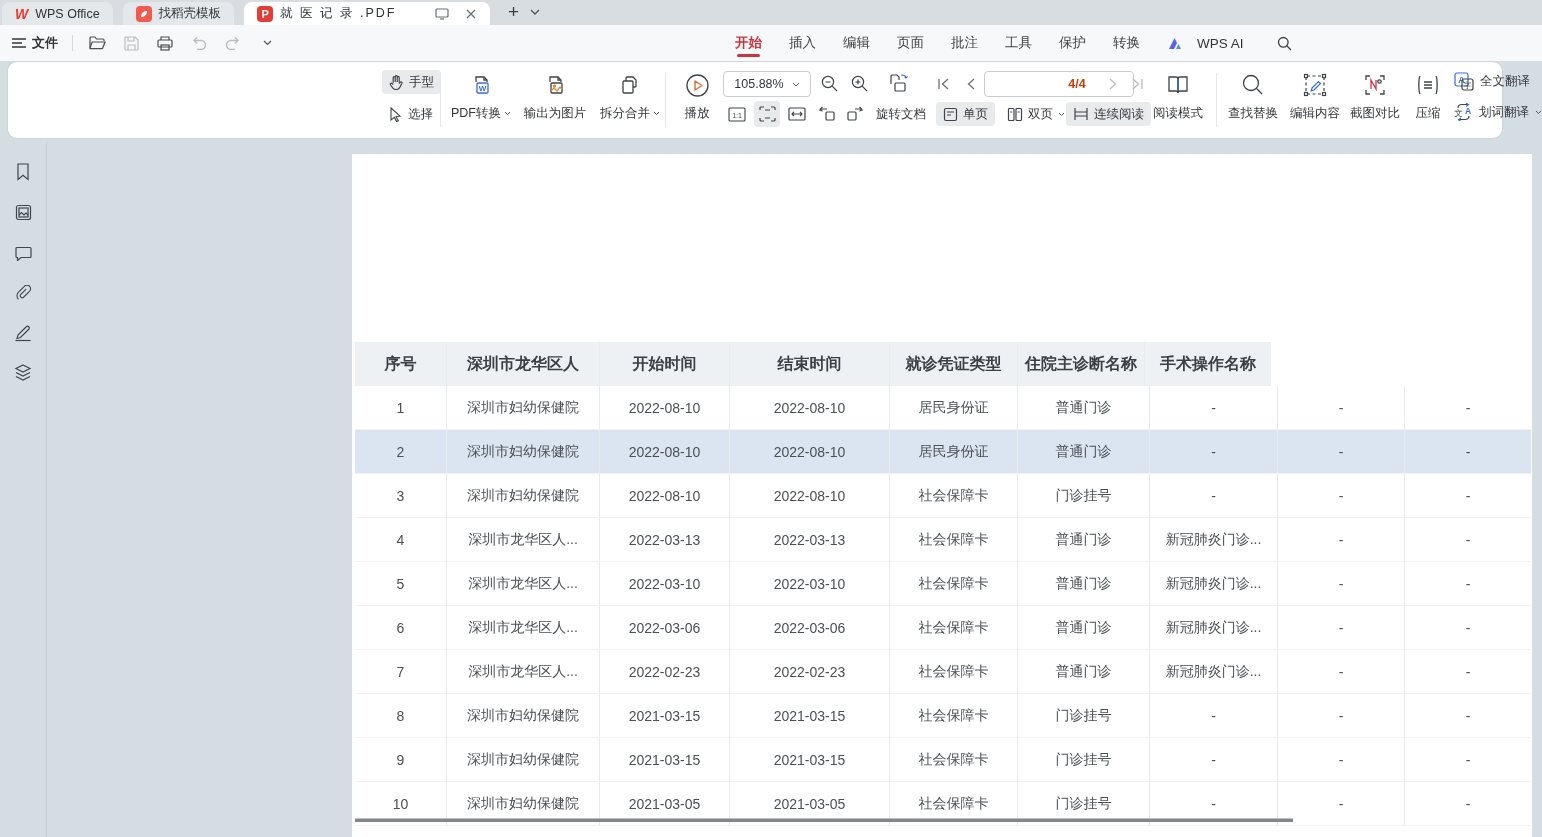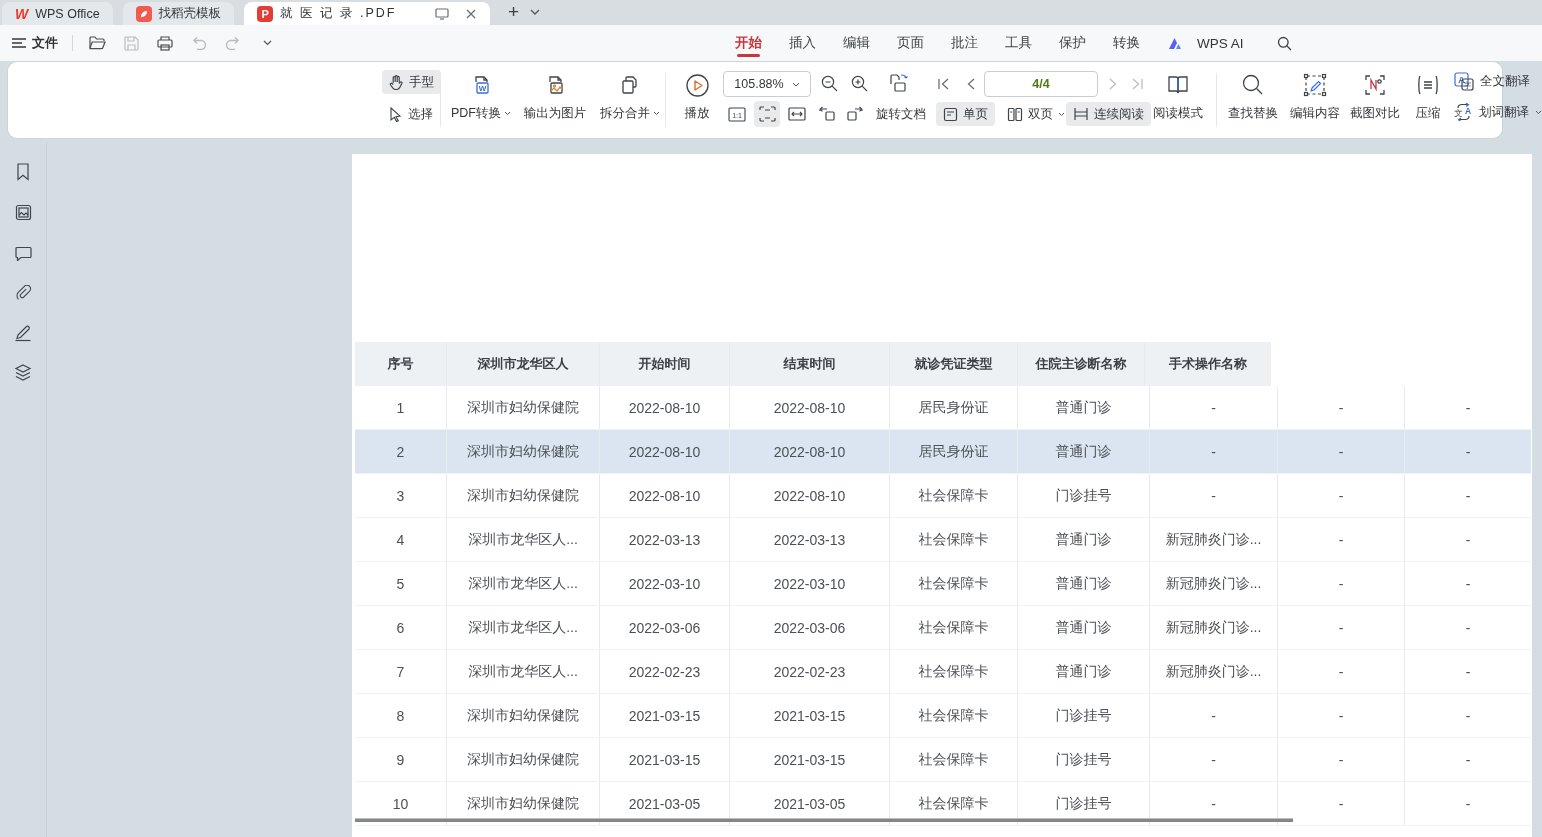--- a/index.html
+++ b/index.html
@@ -49,41 +49,41 @@
   .vgroup .vic{height:30px;display:flex;align-items:center;justify-content:center;margin-bottom:5px;}
   .vlabel{display:flex;align-items:center;justify-content:center;gap:3px;white-space:nowrap;}
   .zoombox{position:absolute;left:715px;top:9px;width:86px;height:24px;border:1px solid #c9cdd1;
            border-radius:4px;display:flex;align-items:center;justify-content:center;gap:8px;
            font-size:12.5px;color:#33373a;background:#fff;}
   .icbtn{position:absolute;width:26px;height:26px;display:flex;align-items:center;justify-content:center;
          border-radius:4px;}
   .icbtn.on{background:#e8eaec;}
   .pgbox{position:absolute;left:976px;top:9px;width:112px;height:24px;border:1px solid #c9cdd1;
          border-radius:4px;display:flex;align-items:center;justify-content:center;
-         font-size:12.5px;color:#4d7c0f;font-weight:bold;background:#fff;}
+         font-size:12.5px;color:#c2410c;font-weight:bold;background:#fff;padding-left:36px;}
   .navg{color:#6a7074;}
   .navg.dis{color:#b9bdc0;}
   .hlab{position:absolute;font-size:12.5px;color:#33373a;white-space:nowrap;}
   .hstack{position:absolute;display:flex;align-items:center;gap:6px;font-size:12.5px;color:#33373a;white-space:nowrap;}
 
   
   .main{position:absolute;left:0;top:142px;width:100%;height:695px;background:#d3dde2;}
   .sidebar{position:absolute;left:0;top:0;width:46px;height:100%;
            border-right:1px solid rgba(0,0,0,0.05);}
   .sideic{position:absolute;left:13px;width:20px;height:20px;display:flex;align-items:center;justify-content:center;}
   .page{position:absolute;left:352px;top:12px;width:1180px;height:683px;background:#fff;}
 
   
   .tbl{position:absolute;left:3px;top:188px;width:1176px;font-size:14px;color:#4b5054;}
   .trow{display:flex;}
   .tcell{flex:0 0 auto;display:flex;align-items:center;justify-content:center;
          border-right:1px solid #e8ebee;box-sizing:border-box;height:43px;
          overflow:hidden;white-space:nowrap;}
   .tcell:last-child{border-right:none;}
-  .thead .tcell{height:44px;background:#eef1f4;font-weight:bold;color:#3c4045;font-size:13px;}
+  .thead .tcell{height:44px;background:#eef1f4;font-weight:bold;color:#3c4045;font-size:16px;}
   .tbody .trow{background:#fff;border-bottom:1px solid #f0f2f4;}
   .tbody .trow.hl{background:#dbe5f1;}
   .hline{position:absolute;left:3px;top:664px;width:938px;height:3px;background:#82878b;
          border-top:1px solid #b9bdc1;}
 </style>
 </head>
 <body>
 
 <div class="app">
 

